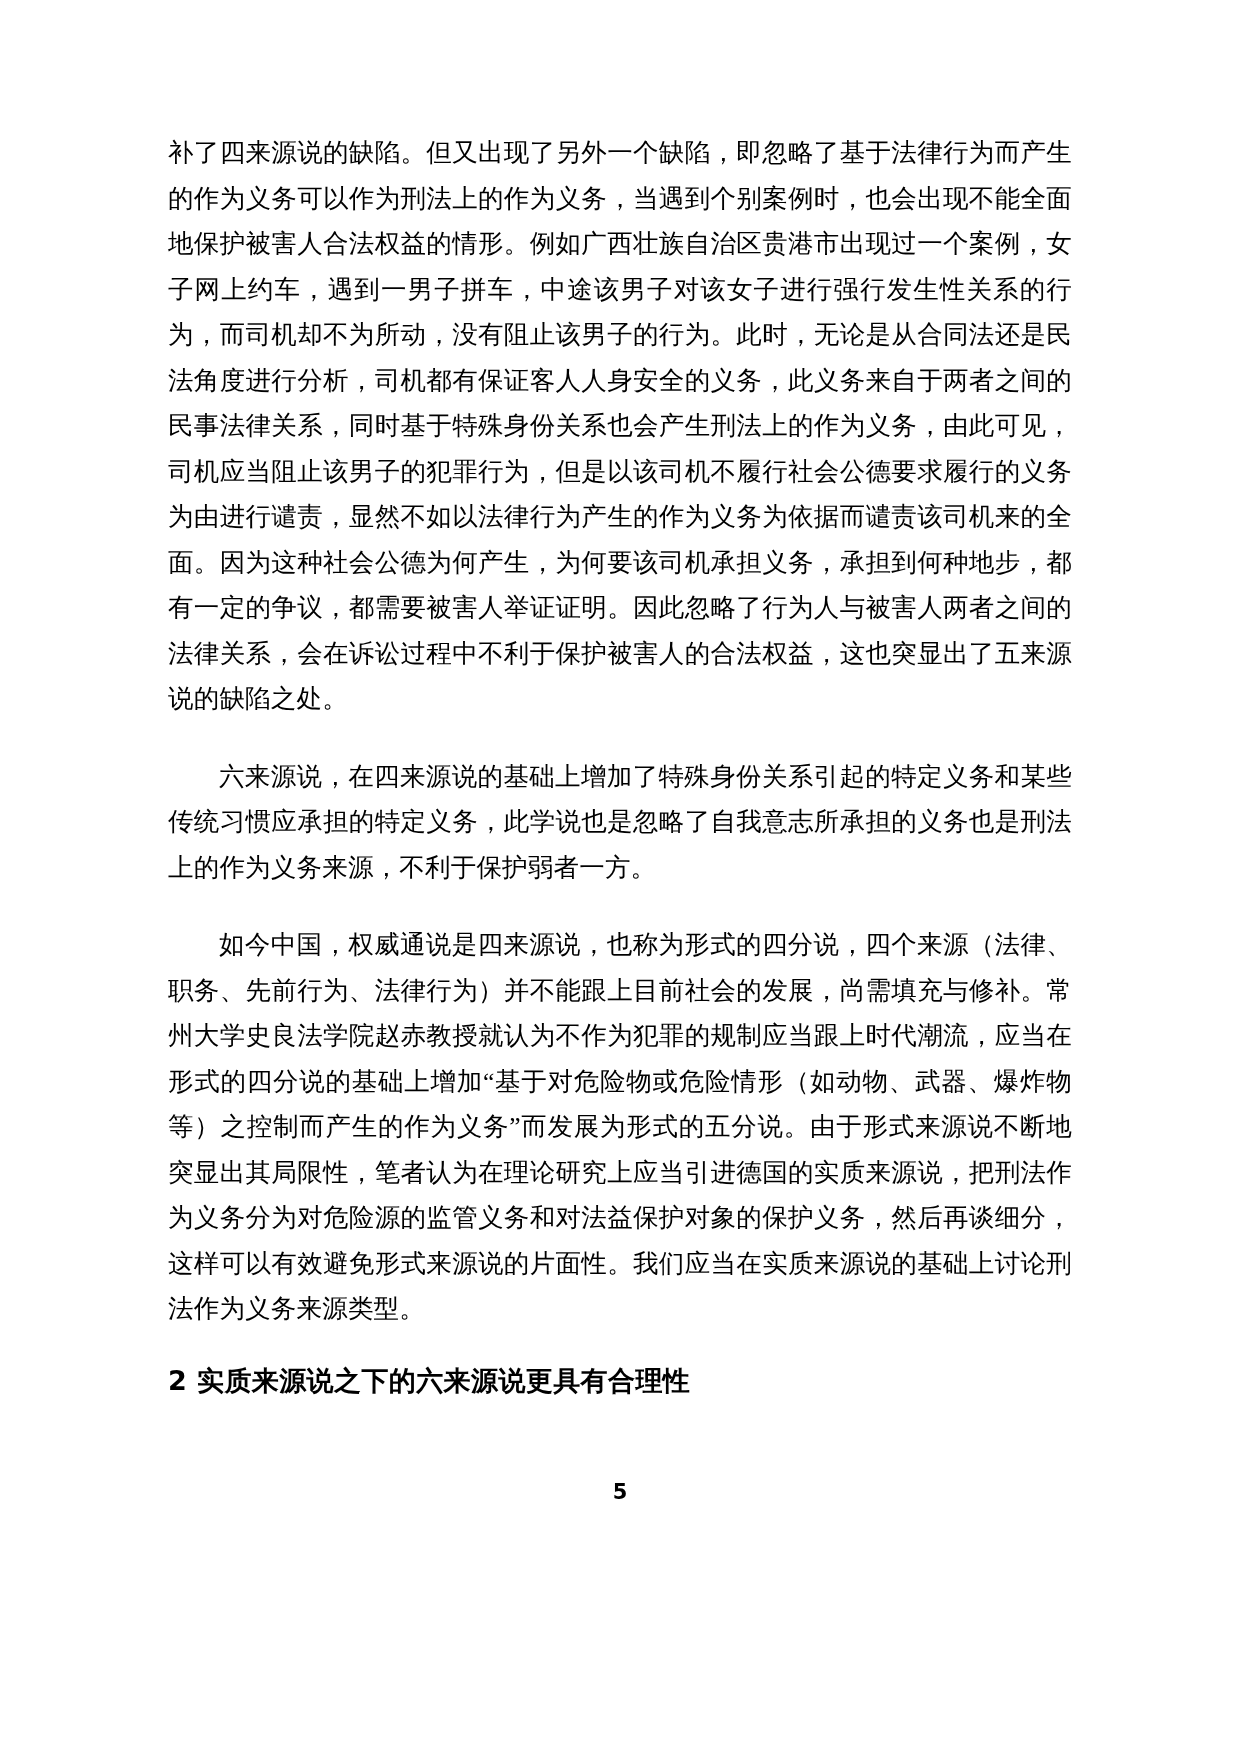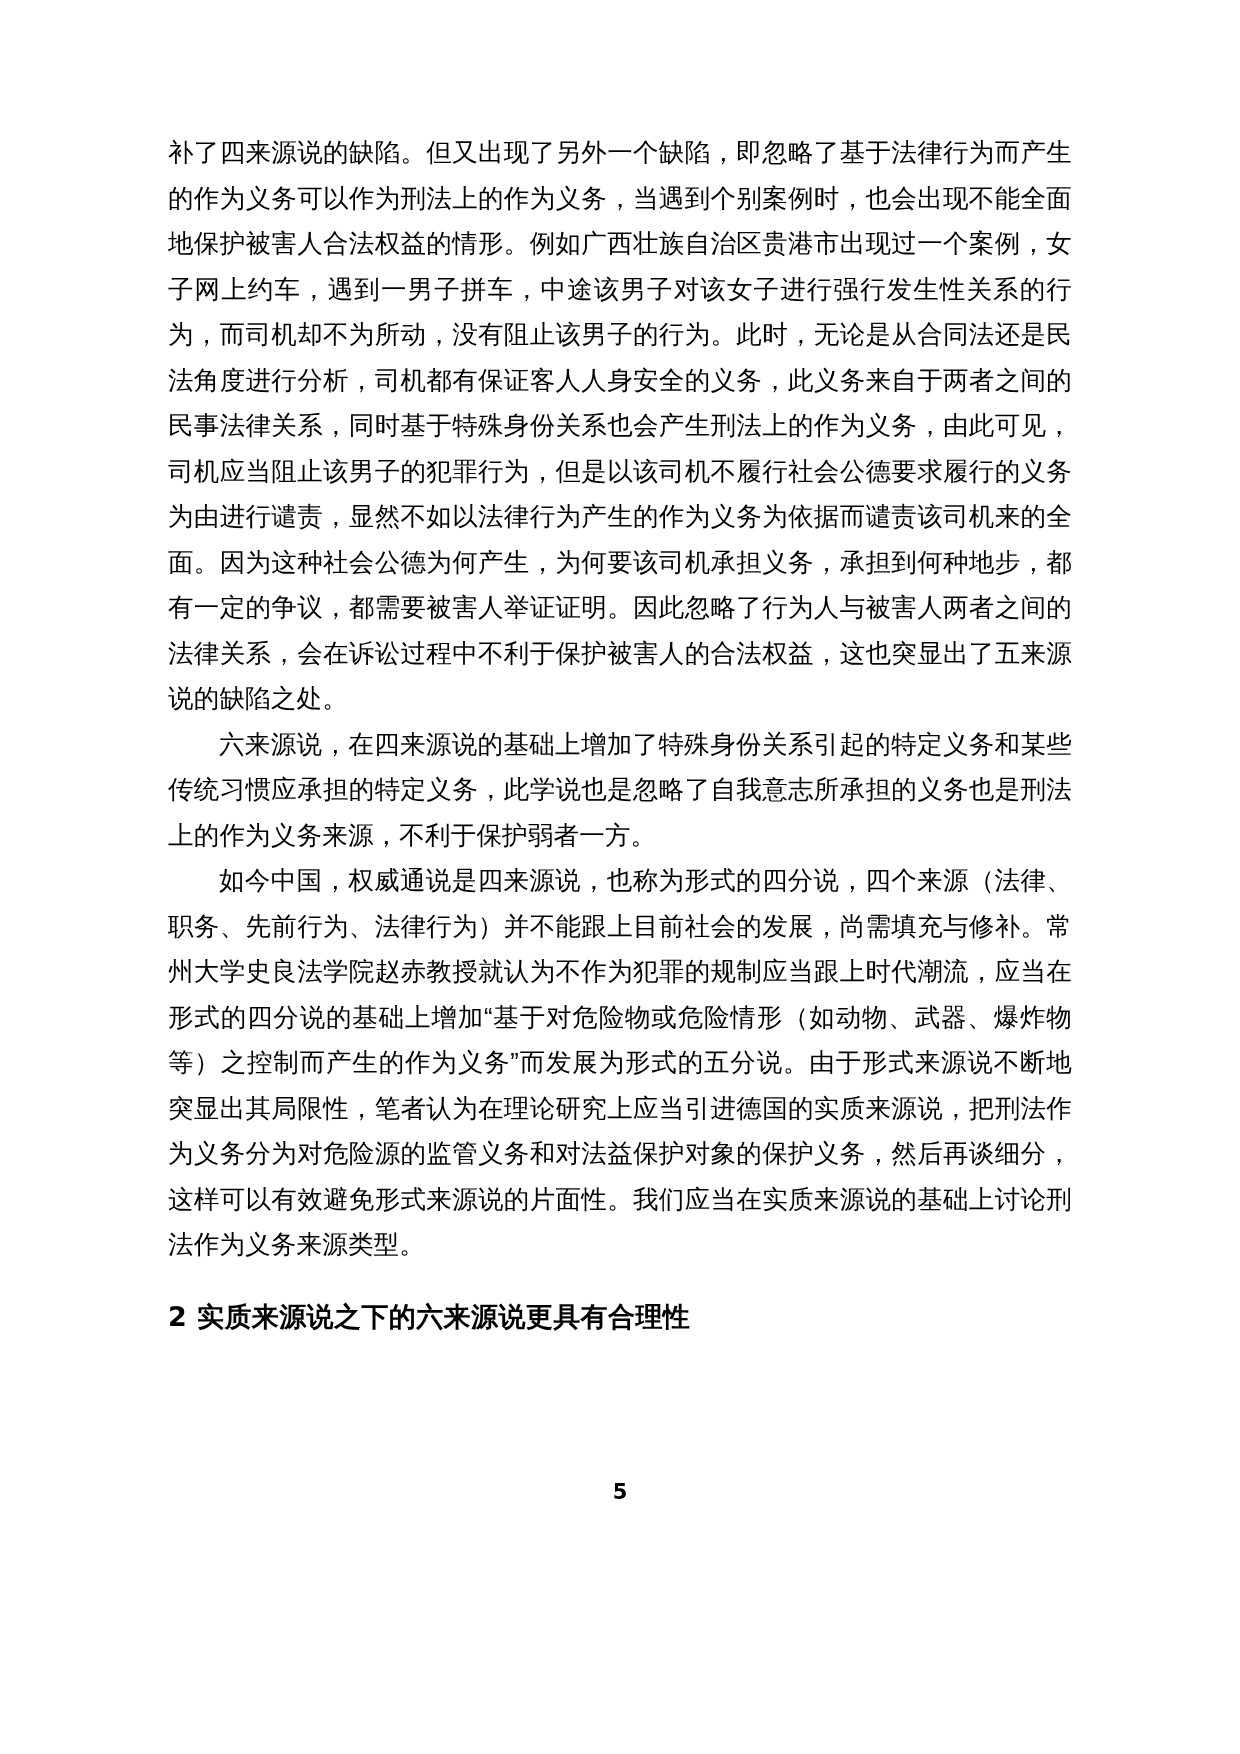--- a/index.html
+++ b/index.html
@@ -26,24 +26,25 @@
     top: 130px;
     width: 904px;
   }
   .para {
     font-size: 25.5px;
     line-height: 45.5px;
     text-align: justify;
     text-justify: inter-ideograph;
     letter-spacing: 0.2px;
     margin: 0 0 0 0;
-    font-family: Liberation Sans, sans-serif;
+    font-family: Liberation Serif, serif;
   }
   .indent {
     text-indent: 51px;
+    margin-top: 32px;
   }
   .heading {
     font-size: 27px;
     line-height: 45px;
     font-weight: bold;
     font-family: "DejaVu Sans", "Liberation Sans", sans-serif;
     margin: 26px 0 6px 0;
     letter-spacing: 0.4px;
   }
   .page-number {

